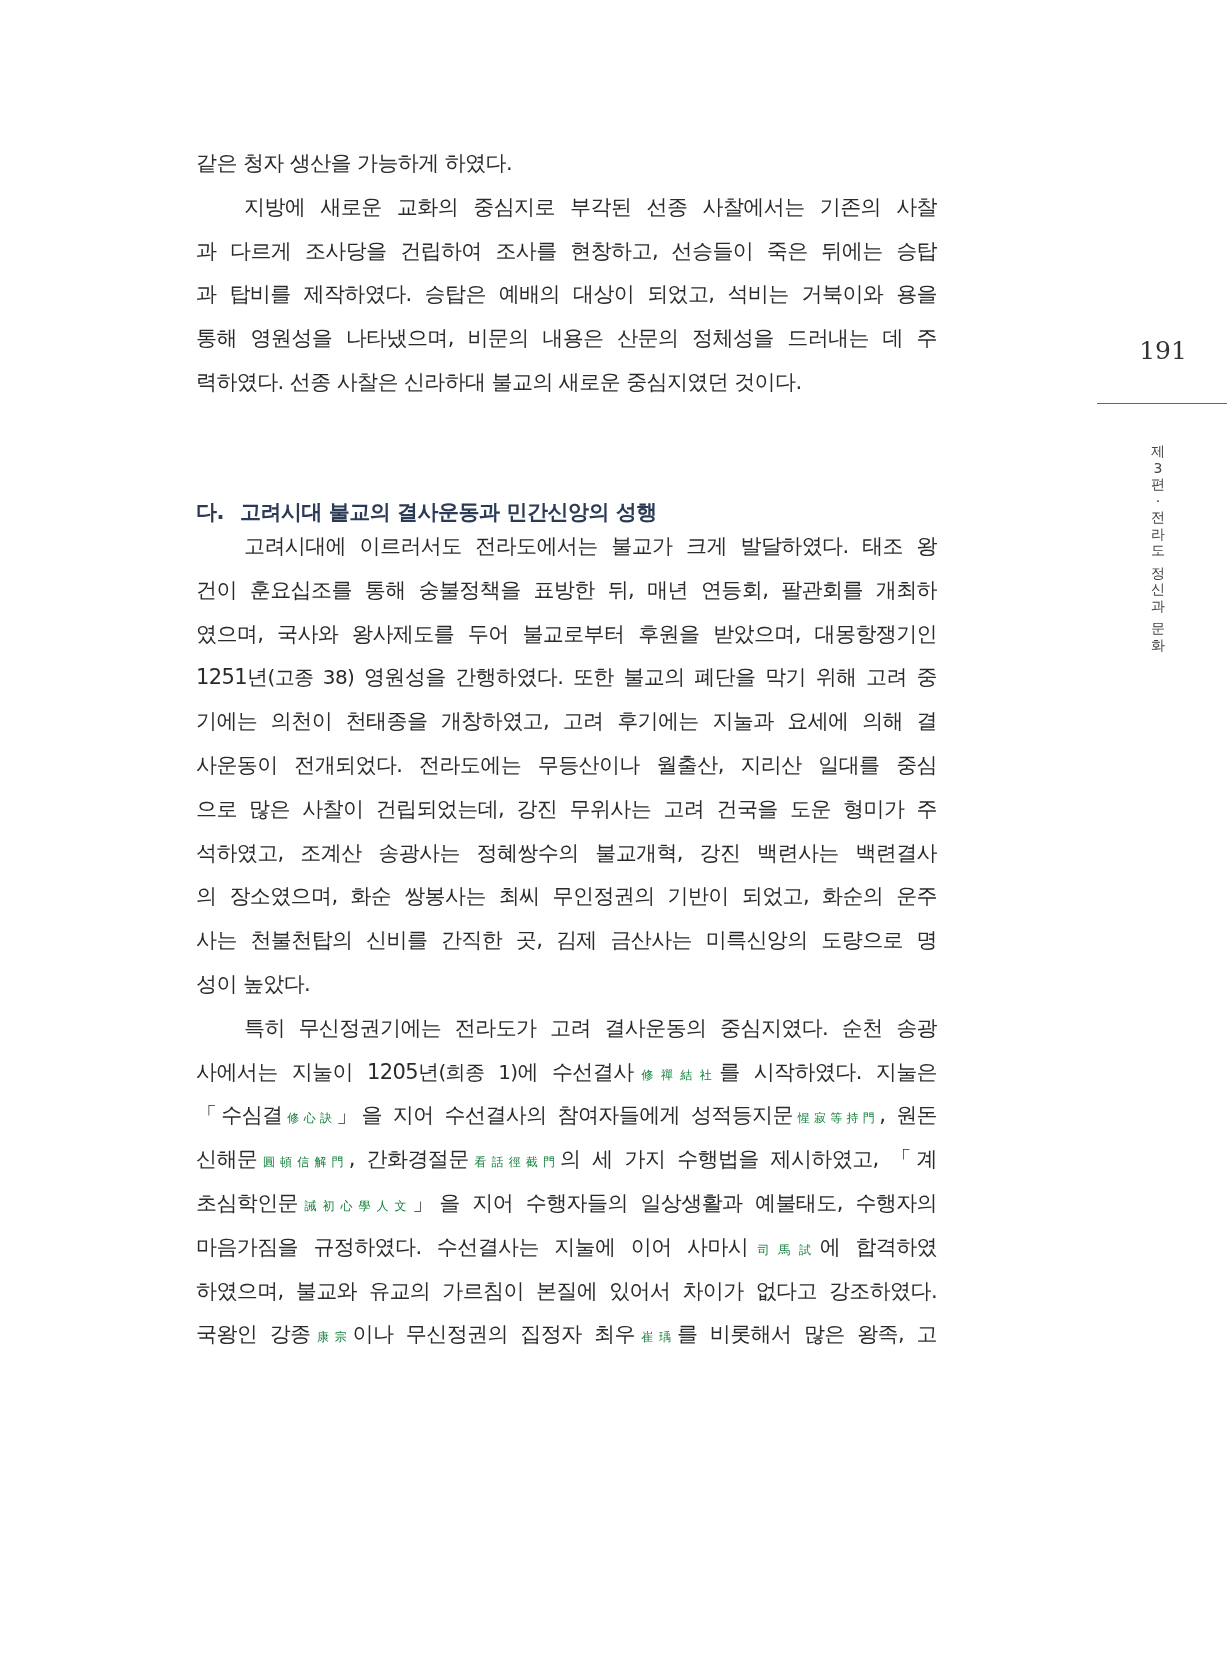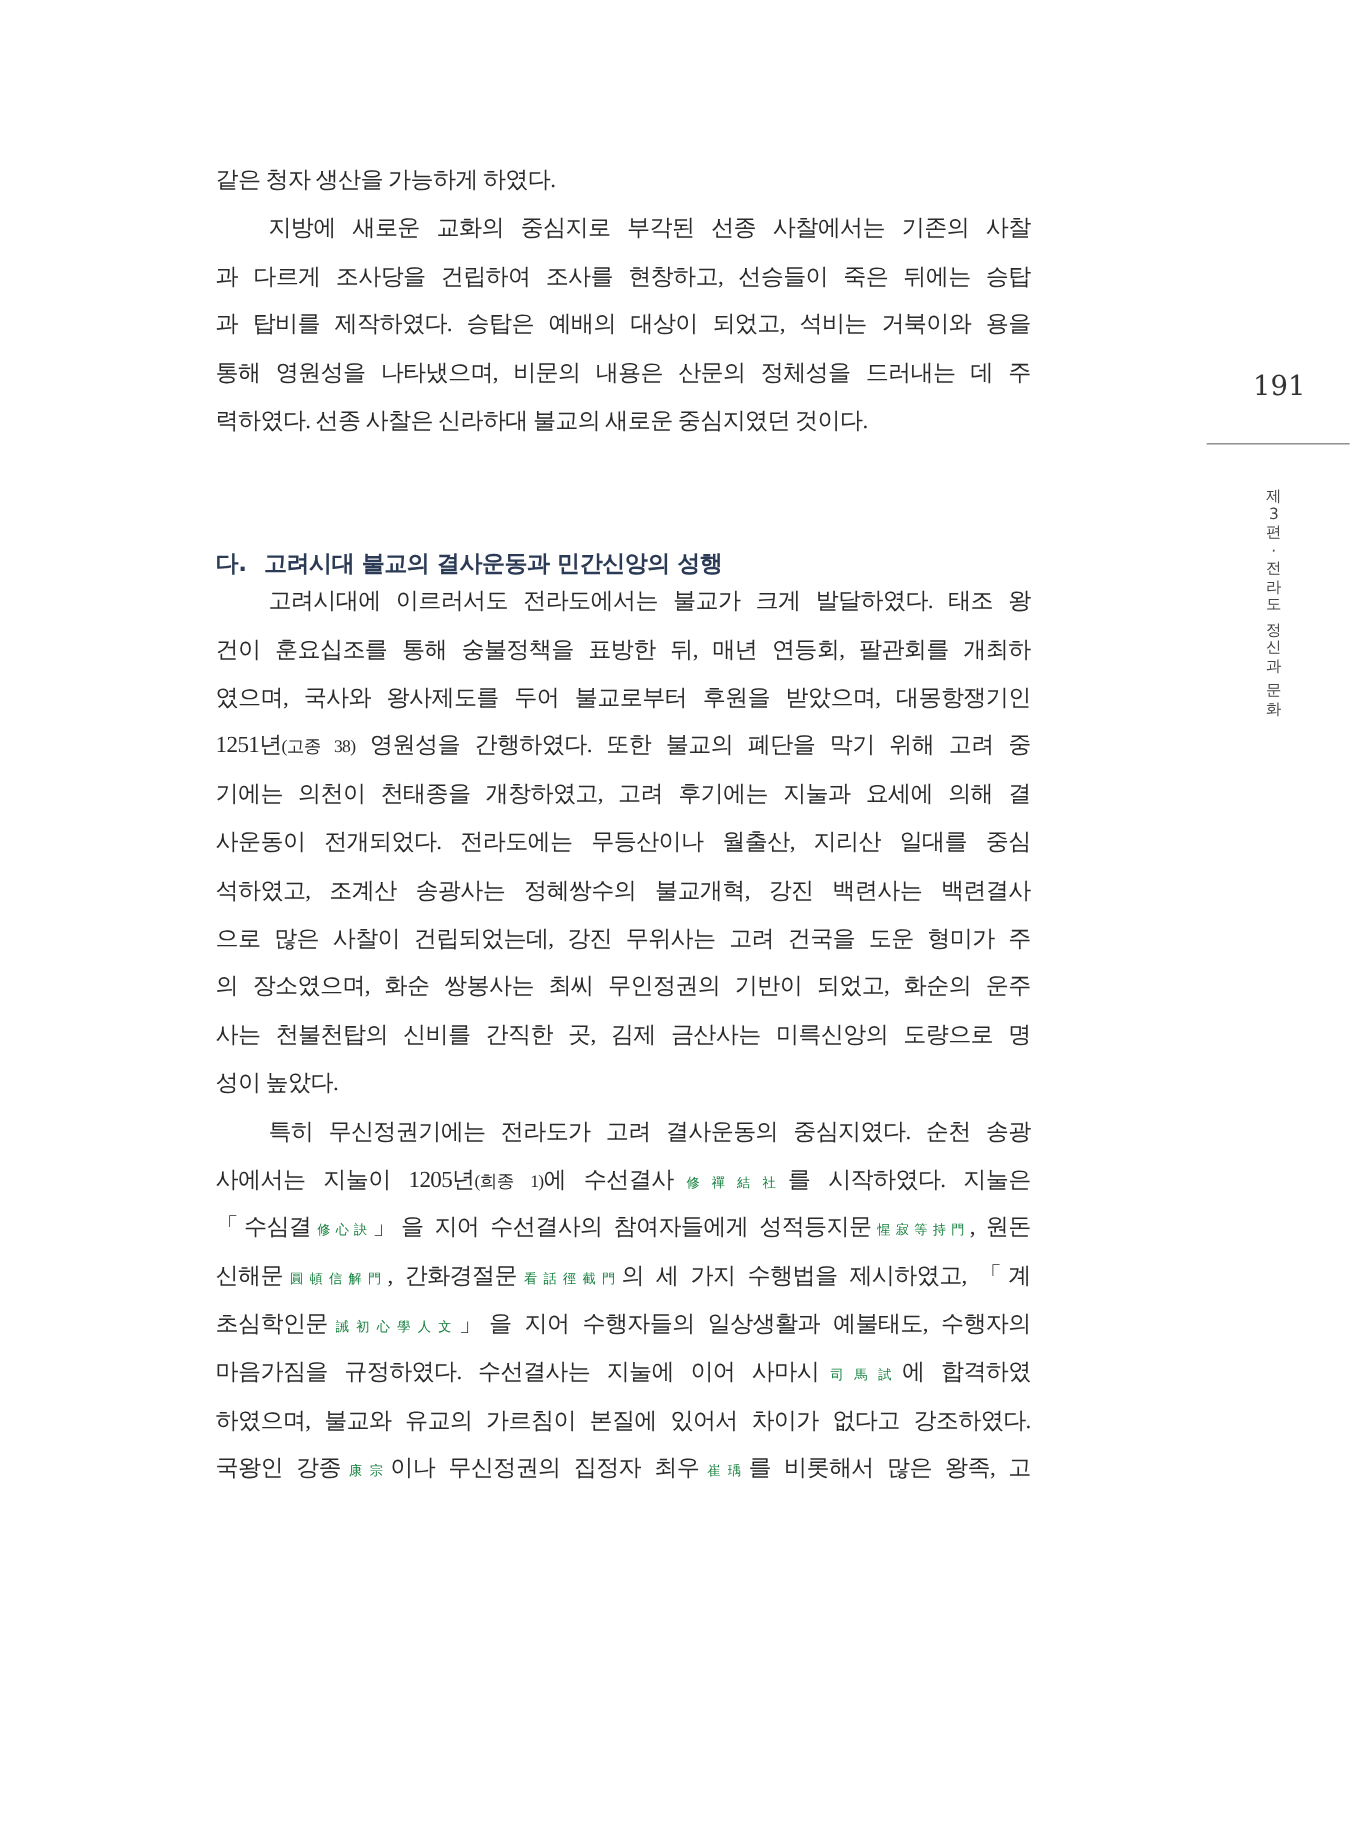--- a/index.html
+++ b/index.html
@@ -1,24 +1,24 @@
 <!DOCTYPE html>
 <html><head>
 <meta charset="utf-8">
 <style>
   html, body { margin:0; padding:0; }
   body { width:1227px; height:1680px; background:#ffffff; position:relative; overflow:hidden;
          font-family:"DejaVu Sans","Liberation Sans",sans-serif; color:#2a2a2a; }
   .page { position:absolute; left:0; top:0; width:1227px; height:1680px; }
   .body-text { position:absolute; left:196px; width:741px; font-size:21px; line-height:43.8px; }
-  .line { display:block; height:43.8px; white-space:nowrap; text-align:justify; text-align-last:justify; letter-spacing:-0.6px;font-family:Liberation Serif, serif; }
+  .line { display:block; height:43.8px; white-space:nowrap; text-align:justify; text-align-last:justify; letter-spacing:-0.6px; }
   .line.last { text-align-last:left; }
   .indent { padding-left:48px; }
   .hanja { color:#15803d; font-size:12px; }
-  .small { font-size:16px; }
+  .small { font-size:20px; }
   .heading { position:absolute; left:196px; top:482px; font-size:21px; font-weight:bold; color:#2b3a55; letter-spacing:-0.5px;margin-top:16px; }
   .heading .mark { display:inline-block; width:44px; }
   .page-number { position:absolute; left:1128px; top:336px; width:70px; text-align:center; font-family:"DejaVu Serif","Liberation Serif",serif; font-size:25px; color:#333; }
   .rule { position:absolute; left:1097px; top:403px; width:130px; height:0; border-top:1.5px solid #666; }
   .side-title { position:absolute; left:1147px; top:443px; width:22px; font-size:14px; line-height:16.5px; color:#444; text-align:center; word-break:break-all; }
   .side-title span { display:block; }
 </style>
 </head>
 <body>
 
@@ -37,22 +37,22 @@
     <span class="mark">다.</span><span>고려시대 불교의 결사운동과 민간신앙의 성행</span>
   </div>
 
   <div class="body-text" style="top:525px;">
     <span class="line indent">고려시대에 이르러서도 전라도에서는 불교가 크게 발달하였다. 태조 왕</span>
     <span class="line">건이 훈요십조를 통해 숭불정책을 표방한 뒤, 매년 연등회, 팔관회를 개최하</span>
     <span class="line">였으며, 국사와 왕사제도를 두어 불교로부터 후원을 받았으며, 대몽항쟁기인</span>
     <span class="line"><span>1251년</span><span class="small">(고종 38)</span><span> 영원성을 간행하였다. 또한 불교의 폐단을 막기 위해 고려 중</span></span>
     <span class="line">기에는 의천이 천태종을 개창하였고, 고려 후기에는 지눌과 요세에 의해 결</span>
     <span class="line">사운동이 전개되었다. 전라도에는 무등산이나 월출산, 지리산 일대를 중심</span>
+    <span class="line">으로 많은 사찰이 건립되었는데, 강진 무위사는 고려 건국을 도운 형미가 주</span>
     <span class="line">석하였고, 조계산 송광사는 정혜쌍수의 불교개혁, 강진 백련사는 백련결사</span>
-    <span class="line">으로 많은 사찰이 건립되었는데, 강진 무위사는 고려 건국을 도운 형미가 주</span>
     <span class="line">의 장소였으며, 화순 쌍봉사는 최씨 무인정권의 기반이 되었고, 화순의 운주</span>
     <span class="line">사는 천불천탑의 신비를 간직한 곳, 김제 금산사는 미륵신앙의 도량으로 명</span>
     <span class="line last">성이 높았다.</span>
 
     <span class="line indent">특히 무신정권기에는 전라도가 고려 결사운동의 중심지였다. 순천 송광</span>
     <span class="line"><span>사에서는 지눌이 1205년</span><span class="small">(희종 1)</span><span>에 수선결사</span><span class="hanja">修禪結社</span><span>를 시작하였다. 지눌은</span></span>
     <span class="line"><span>「수심결</span><span class="hanja">修心訣</span><span>」을 지어 수선결사의 참여자들에게 성적등지문</span><span class="hanja">惺寂等持門</span><span>, 원돈</span></span>
     <span class="line"><span>신해문</span><span class="hanja">圓頓信解門</span><span>, 간화경절문</span><span class="hanja">看話徑截門</span><span>의 세 가지 수행법을 제시하였고, 「계</span></span>
     <span class="line"><span>초심학인문</span><span class="hanja">誡初心學人文</span><span>」을 지어 수행자들의 일상생활과 예불태도, 수행자의</span></span>
     <span class="line"><span>마음가짐을 규정하였다. 수선결사는 지눌에 이어 사마시</span><span class="hanja">司馬試</span><span>에 합격하였</span></span>

